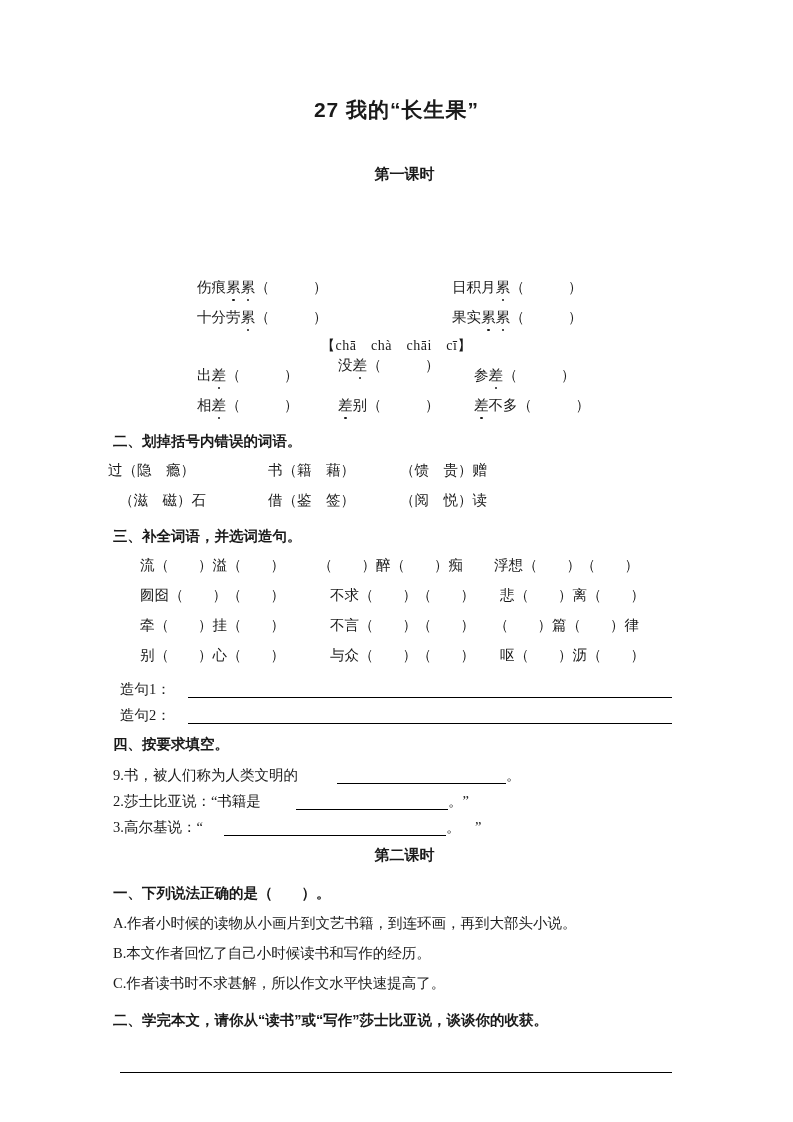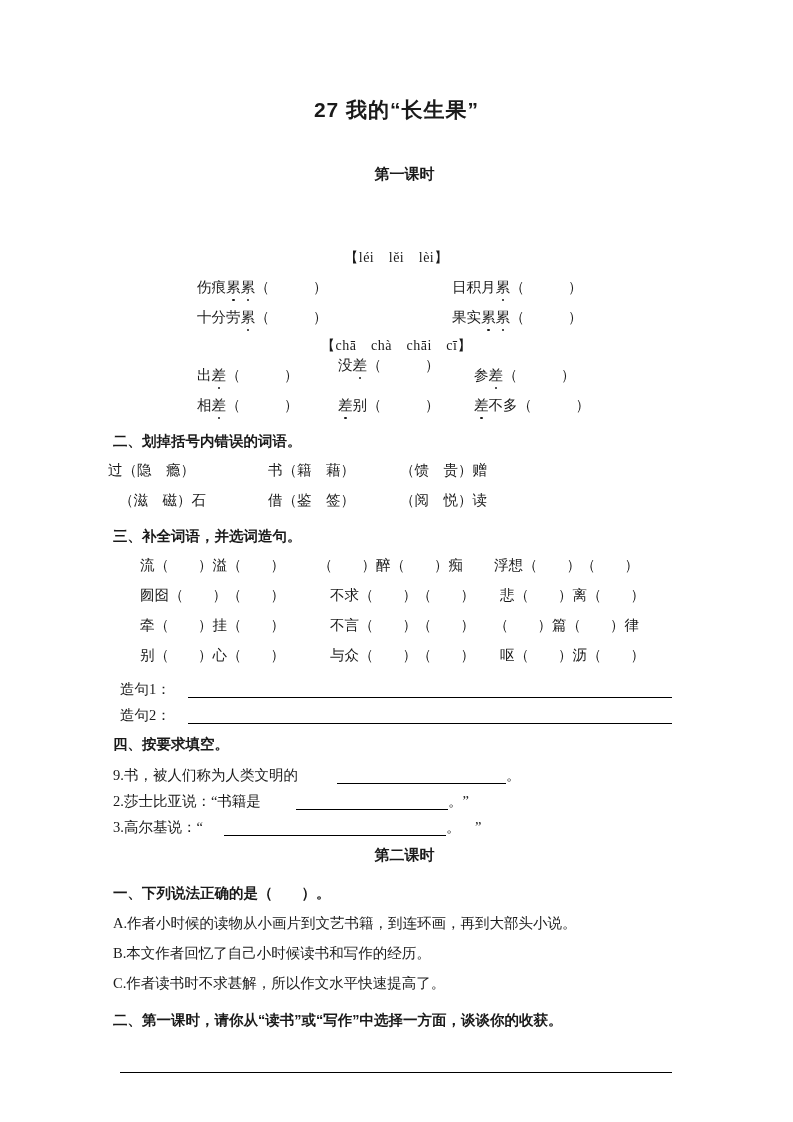--- a/index.html
+++ b/index.html
@@ -106,21 +106,20 @@
 </head>
 <body>
 
 <div class="page">
 
   <div class="doc-title">27 我的“长生果”</div>
 
   <div class="period-heading" style="top:165px;">第一课时</div>
 
 
-  <div class="pinyin-bracket" style="top:249px;">【léi　lěi　lèi】</div>
 
   <div class="cell" style="left:197px; top:278px;">
     <span>伤痕</span><span class="dotted">累</span><span class="dotted">累</span><span>（　　　）</span>
   </div>
   <div class="cell" style="left:452px; top:278px;">
     <span>日积月</span><span class="dotted">累</span><span>（　　　）</span>
   </div>
   <div class="cell" style="left:197px; top:308px;">
     <span>十分劳</span><span class="dotted">累</span><span>（　　　）</span>
   </div>
@@ -197,17 +196,17 @@
   <div class="fill-text" style="left:446px; top:818px;">。　”</div>
 
   <div class="period-heading" style="top:846px;">第二课时</div>
 
   <div class="section-heading" style="top:884px;">一、下列说法正确的是（　　）。</div>
 
   <div class="opt" style="top:944px;">B.本文作者回忆了自己小时候读书和写作的经历。</div>
   <div class="opt" style="top:914px;">A.作者小时候的读物从小画片到文艺书籍，到连环画，再到大部头小说。</div>
   <div class="opt" style="top:974px;">C.作者读书时不求甚解，所以作文水平快速提高了。</div>
 
-  <div class="section-heading" style="top:1011px;">二、第一课时，请你从“读书”或“写作”中选择一方面，谈谈你的收获。</div>
+  <div class="section-heading" style="top:1011px;">二、学完本文，请你从“读书”或“写作”莎士比亚说，谈谈你的收获。</div>
 
   <div class="answer-line" style="left:120px; top:1072px; width:552px;"></div>
 
 </div>
 
 </body></html>

